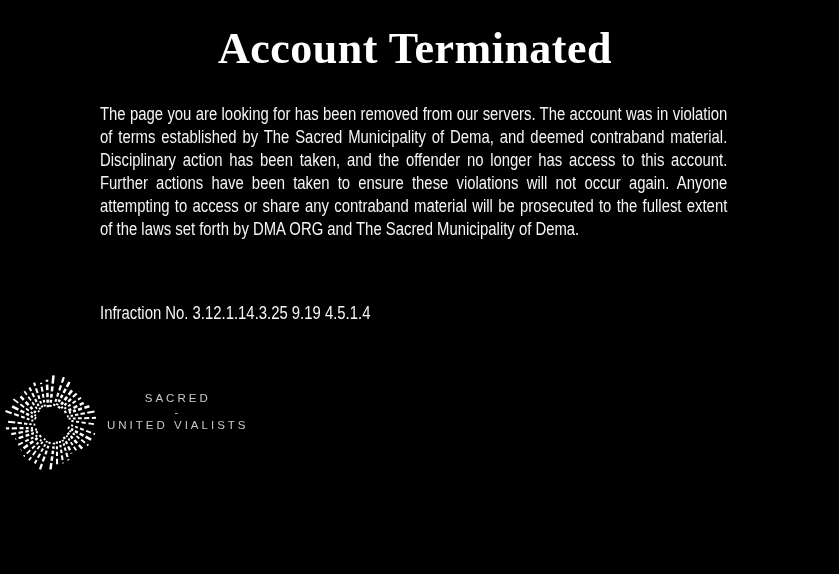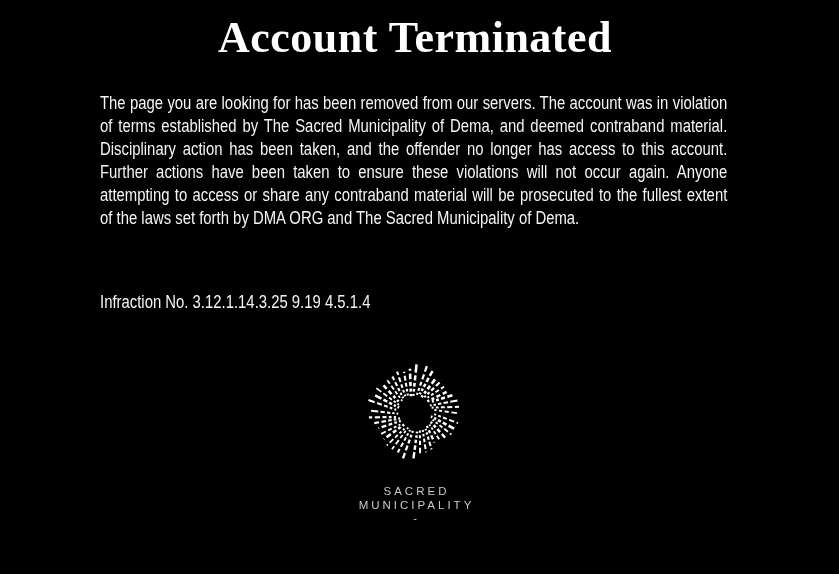--- a/index.html
+++ b/index.html
@@ -4,42 +4,42 @@
 <style>
   html,body{margin:0;padding:0;background:#000;}
   body{
     width:839px;height:574px;overflow:hidden;
     font-family:"Liberation Sans",sans-serif;
     -webkit-font-smoothing:antialiased;
   }
   .wrap{width:830px;position:relative;}
 
   .page-title{
-    margin:1px;padding-top:12px;
+    margin:12px;padding-top:12px;
     font-family:"Liberation Serif","DejaVu Serif",serif;
     font-weight:700;font-size:44px;line-height:50px;
     color:#ffffff;text-align:center;letter-spacing:0.5px;
   }
 
   
   .narrow{
     width:738px;margin-left:100px;
     transform:scaleX(0.85);transform-origin:0 0;
     color:#f5f5f5;font-size:17.5px;line-height:23px;
     font-weight:400;
   }
   .para{margin-top:29px;}
   .jline{text-align:justify;text-align-last:justify;white-space:normal;}
   .jline.last{text-align-last:left;}
 
   .infraction{margin-top:61px;}
 
   .footer{
     width:830px;margin-top:46px;
-    display:flex;flex-direction:column;align-items:center;
+    display:flex;flex-direction:row;
   }
   .seal{display:block;}
   .org{
     margin-top:21px;text-align:center;
     color:#c9c9c9;font-size:11.5px;line-height:13.5px;
     letter-spacing:3px;text-indent:3px;font-weight:400;
   }
   .org .dash-line{font-size:11px;line-height:13px;}
 </style>
 </head>
@@ -101,18 +101,18 @@
           <line x1="14.20" y1="-12.13" x2="36.54" y2="-23.28" stroke="#ffffff" stroke-width="2.89" stroke-dasharray="2.58 2.81 3.52 2.93 4.92 3.16 6.45 3.40 10.55 1170.74"></line>
           <line x1="19.48" y1="-12.13" x2="43.66" y2="-19.35" stroke="#ffffff" stroke-width="3.00" stroke-dasharray="2.42 2.64 3.29 2.74 4.61 2.96 6.04 3.18 9.88 1096.85"></line>
           <line x1="17.20" y1="-7.41" x2="49.00" y2="-13.40" stroke="#ffffff" stroke-width="2.34" stroke-dasharray="2.07 2.26 2.82 2.35 3.95 2.54 5.18 2.73 8.47 940.36"></line>
           <line x1="19.23" y1="-5.04" x2="50.77" y2="-5.96" stroke="#ffffff" stroke-width="2.31" stroke-dasharray="2.32 2.53 3.17 2.64 4.43 2.85 5.80 3.06 9.50 1053.99"></line>
           <line x1="22.36" y1="-2.39" x2="50.91" y2="1.69" stroke="#ffffff" stroke-width="2.23" stroke-dasharray="2.57 2.81 3.51 2.92 4.91 3.16 6.43 3.39 10.52 1168.09"></line>
         </g>
     </svg>
 
     <div class="org">
       <div>SACRED</div>
-      <div>MUNICIPALITY</div>
       <div class="dash-line">-</div>
+      <div>UNITED VIALISTS</div>
     </div>
   </div>
 
 </div>
 
 </body></html>

